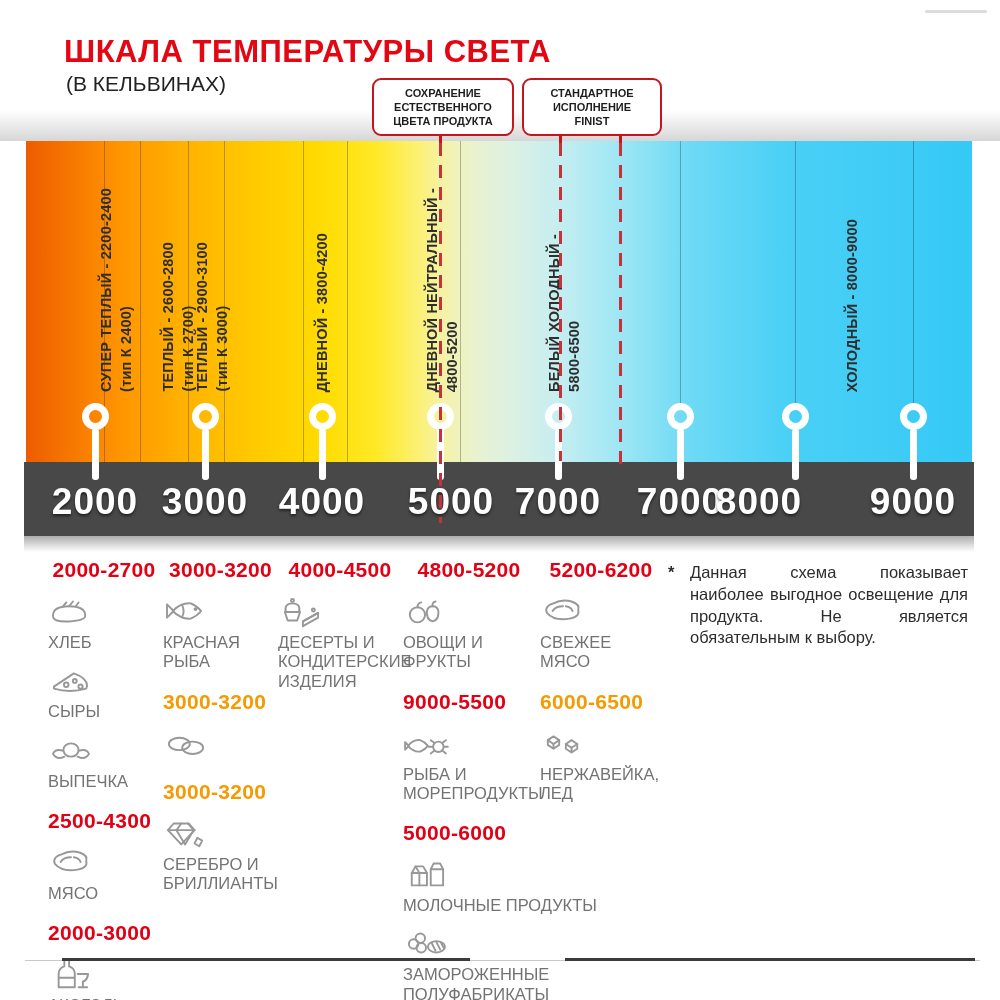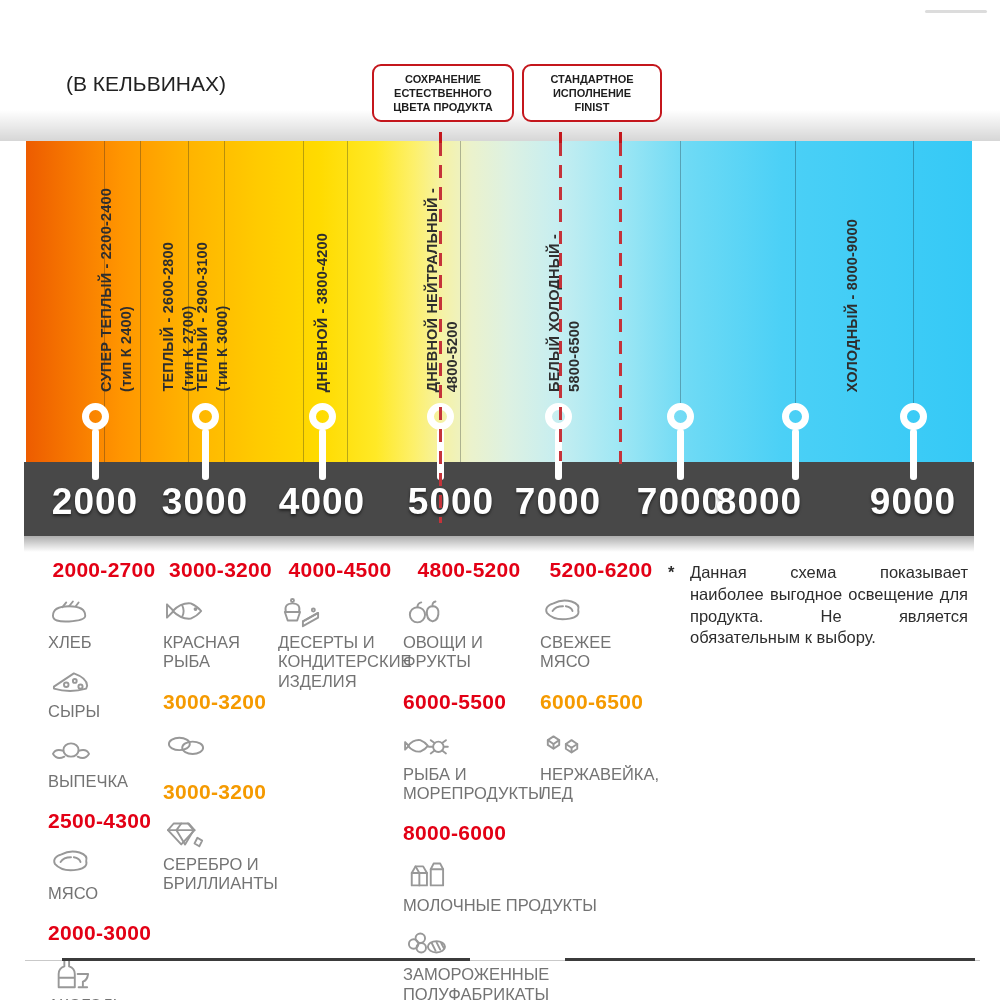--- a/index.html
+++ b/index.html
@@ -26,21 +26,21 @@
   .bar-shadow{position:absolute;left:24px;top:536px;width:950px;height:16px;
     background:linear-gradient(180deg,rgba(0,0,0,0.32),rgba(0,0,0,0));}
   .tick-num{position:absolute;top:481px;width:120px;text-align:center;font-size:37px;font-weight:bold;
     color:#fff;text-shadow:0 2px 3px rgba(0,0,0,0.55);letter-spacing:1px;}
   .pin-stem{position:absolute;top:429px;width:7px;height:51px;background:#fff;border-radius:3px;}
   .pin-circle{position:absolute;top:403px;width:13px;height:13px;border:7px solid #fff;border-radius:50%;background:transparent;}
   
   .vlabel{position:absolute;bottom:608px;writing-mode:vertical-rl;transform:rotate(180deg);
     font-weight:bold;font-size:14.5px;line-height:1.38;color:#2e2e2e;letter-spacing:.2px;}
   
-  .callout{position:absolute;top:64px;height:54px;background:#fff;border:2.5px solid #c4161c;border-radius:9px;
+  .callout{position:absolute;top:78px;height:54px;background:#fff;border:2.5px solid #c4161c;border-radius:9px;
     display:flex;flex-direction:column;justify-content:center;align-items:center;z-index:5;}
   .callout div{font-size:11px;font-weight:bold;color:#1d1d1d;line-height:1.3;text-align:center;}
   .connector{position:absolute;top:132px;width:3px;height:11px;background:#c4161c;z-index:4;}
   .dash-line{position:absolute;top:143px;width:3px;z-index:6;
     background:repeating-linear-gradient(to bottom,#c5333a 0px,#c5333a 13px,rgba(0,0,0,0) 13px,rgba(0,0,0,0) 22px);}
   
   .col{position:absolute;top:558px;}
   .range{font-size:21px;font-weight:bold;margin:18px 0 10px 0;letter-spacing:.3px;}
   .range.red{color:#e30015;}
   .range.orange{color:#f59a00;}
@@ -55,20 +55,21 @@
   .footnote .mark{position:absolute;left:0;top:1px;font-weight:bold;}
   .footnote .fn-text{display:block;padding-left:22px;text-align:justify;line-height:1.32;}
   
   .bottom-thin{position:absolute;left:25px;top:960px;width:955px;height:1px;background:#c9c9c9;}
   .bottom-dark{position:absolute;top:958px;height:2.5px;background:#3b3b3b;}
 </style>
 </head>
 <body>
 
 <div class="canvas">
+  <div class="title">ШКАЛА ТЕМПЕРАТУРЫ СВЕТА</div>
   <div class="subtitle">(В КЕЛЬВИНАХ)</div>
   <div class="tr-smudge"></div>
 
   <div class="grayband"></div>
   <div class="band"></div>
 
   <div id="gridlines">
       <div class="gridline" style="left: 104px;"></div>
       <div class="gridline" style="left: 140px;"></div>
       <div class="gridline" style="left: 188px;"></div>
@@ -291,35 +292,35 @@
               <g fill="none" stroke="#989898" stroke-width="2" stroke-linecap="round" stroke-linejoin="round">
                 <circle cx="15" cy="24" r="8"></circle>
                 <path d="M15 16q0-4 4-5"></path>
                 <path d="M31 15q-5 0-6 5-1 9 6 11 7-2 6-11-1-5-6-5z"></path>
                 <path d="M31 15q-1-4 3-5"></path>
               </g>
             </svg>
           </div>
           <div class="cat-label">ОВОЩИ И ФРУКТЫ</div>
         </div>
-        <div class="range red">6000-5500</div>
+        <div class="range red">9000-5500</div>
         <div class="cat-item">
           <div class="cat-icon">
             <svg width="46" height="38" viewBox="0 0 48 40">
               <g fill="none" stroke="#989898" stroke-width="2" stroke-linecap="round" stroke-linejoin="round">
                 <path d="M5 23q6-7 13-6 5 2 8 6-3 4-8 6-7 1-13-6z"></path>
                 <path d="M6 23l-4-4v8z"></path>
                 <circle cx="37" cy="24" r="5.5"></circle>
                 <path d="M33 20l-4-3M41 20l4-3M33 28l-4 3M41 28l4 3M31 24h-4M43 24h4"></path>
               </g>
             </svg>
           </div>
           <div class="cat-label">РЫБА И МОРЕПРОДУКТЫ</div>
         </div>
-        <div class="range red">8000-6000</div>
+        <div class="range red">5000-6000</div>
         <div class="cat-item wide">
           <div class="cat-icon">
             <svg width="46" height="38" viewBox="0 0 48 40">
               <g fill="none" stroke="#989898" stroke-width="2" stroke-linecap="round" stroke-linejoin="round">
                 <path d="M9 19l4-7h8l4 7v13H9z"></path>
                 <path d="M9 19h16"></path>
                 <path d="M13 12l4 7v13"></path>
                 <path d="M29 15l3-6h7l3 6v17H29z"></path>
                 <path d="M29 15h13"></path>
               </g>

